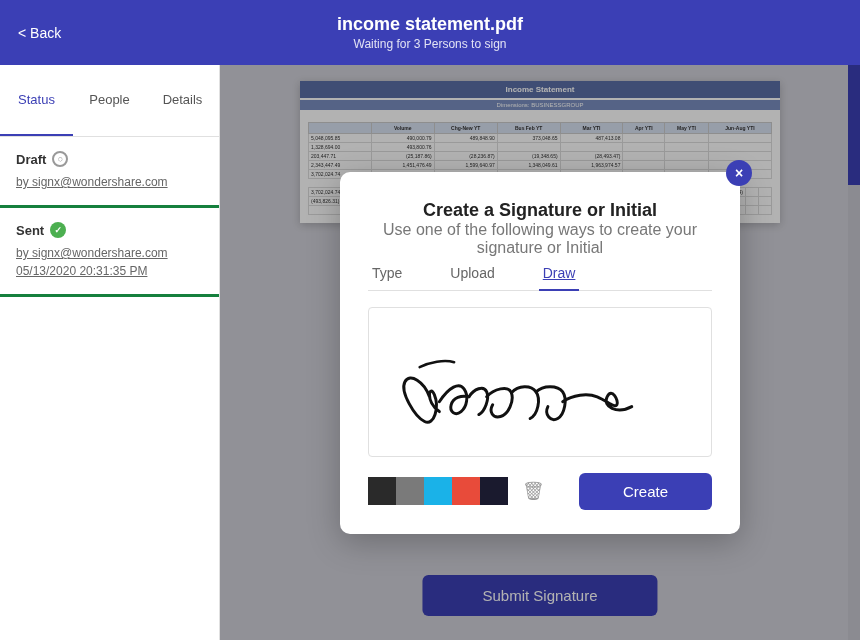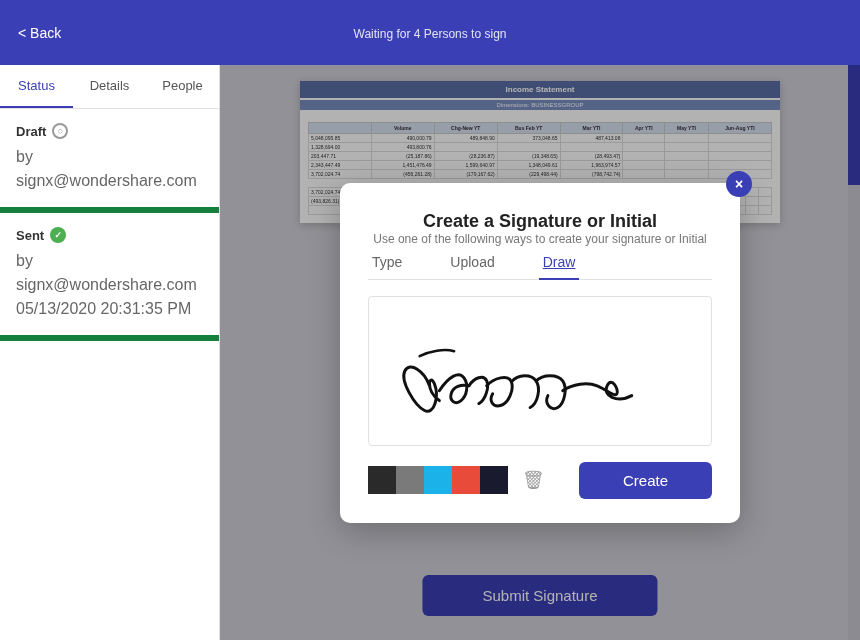--- a/index.html
+++ b/index.html
@@ -64,36 +64,36 @@
     }
 
     
     .tab-bar {
       display: flex;
       border-bottom: 1px solid #e0e0e0;
     }
     .tab {
       flex: 1;
       text-align: center;
-      padding: 13px 0;
+      padding: 27px 0;
       font-size: 13px;
       cursor: pointer;
       color: #555;
       border-bottom: 2px solid transparent;
     }
     .tab.active {
       color: #3b3fb5;
       border-bottom: 2px solid #3b3fb5;
       font-weight: 500;
     }
 
     
     .sidebar-section {
       padding: 14px 16px;
-      border-bottom: 6px solid #15803d;
+      border-bottom: 3px solid #15803d;
     }
     .section-label {
       font-size: 13px;
       font-weight: 600;
       color: #333;
       display: flex;
       align-items: center;
       gap: 6px;
       margin-bottom: 6px;
     }
@@ -113,23 +113,24 @@
       height: 16px;
       border-radius: 50%;
       border: 2px solid #999;
       display: inline-flex;
       align-items: center;
       justify-content: center;
       font-size: 9px;
       color: #999;
     }
     .section-meta {
-      font-size: 16px;
+      font-size: 12px;
       color: #666;
       line-height: 1.5;
+      text-decoration: underline;
     }
 
     
     .content-area {
       flex: 1;
       background: #d0d0d8;
       position: relative;
       display: flex;
       flex-direction: column;
       align-items: center;
@@ -295,21 +296,21 @@
 
     .modal-title {
       text-align: center;
       font-size: 18px;
       font-weight: 600;
       color: #222;
     }
 
     .modal-subtitle {
       text-align: center;
-      font-size: 12px;
+      font-size: 16px;
       color: #777;
     }
 
     
     .modal-tabs {
       display: flex;
       gap: 40px;
       border-bottom: 1px solid #e0e0e0;
       margin-bottom: 16px;
     }
@@ -384,30 +385,31 @@
       font-size: 15px;
       cursor: pointer;
       font-weight: 500;
     }
   </style>
 </head>
 <body>
 
 <div class="header">
   <span class="header-back">&lt; Back</span>
-  <span class="header-subtitle">Waiting for 4 Persons to sign</span>
+  <span class="header-title">income statement.pdf</span>
+  <span class="header-subtitle">Waiting for 3 Persons to sign</span>
 </div>
 
 <div class="main-layout">
 
   <div class="sidebar">
     <div class="tab-bar">
       <div class="tab active">Status</div>
+      <div class="tab">People</div>
       <div class="tab">Details</div>
-      <div class="tab">People</div>
     </div>
 
     <div class="sidebar-section">
       <div class="section-label">
         <span>Draft</span>
         <span class="icon-circle-outline">○</span>
       </div>
       <div class="section-meta">
         <div>by signx@wondershare.com</div>
       </div>

